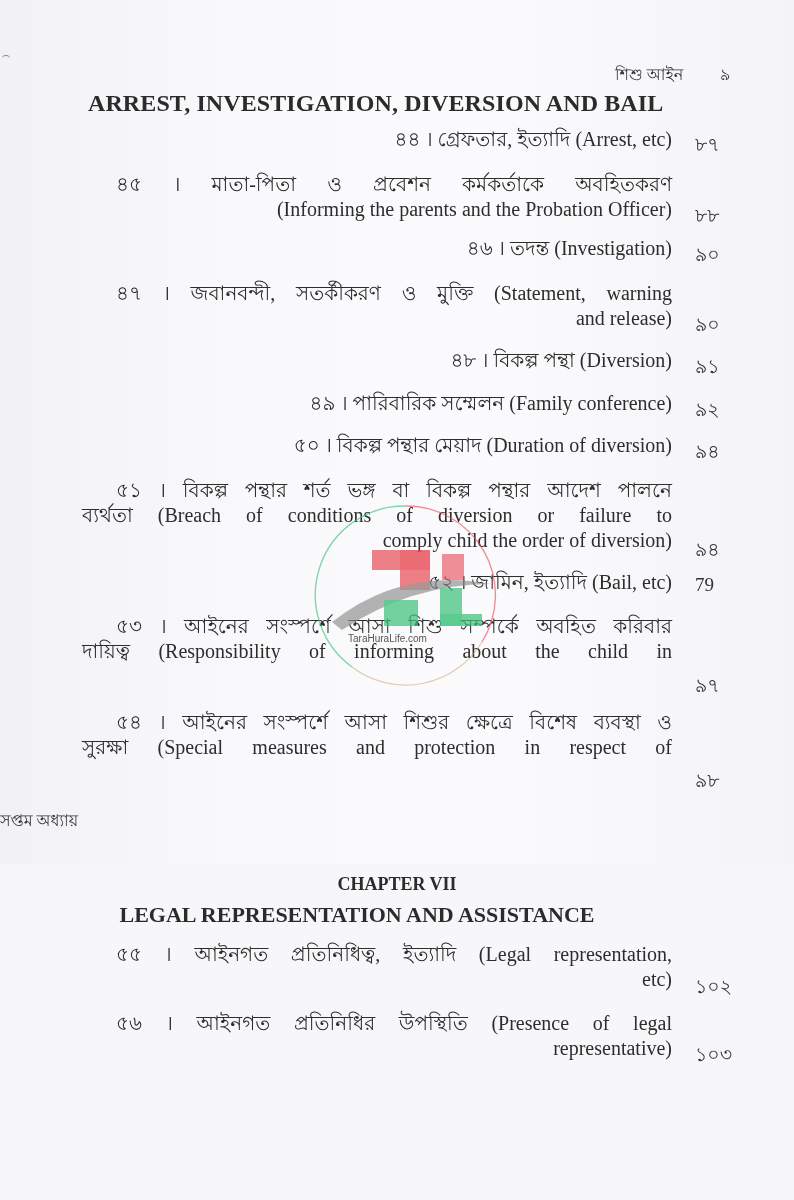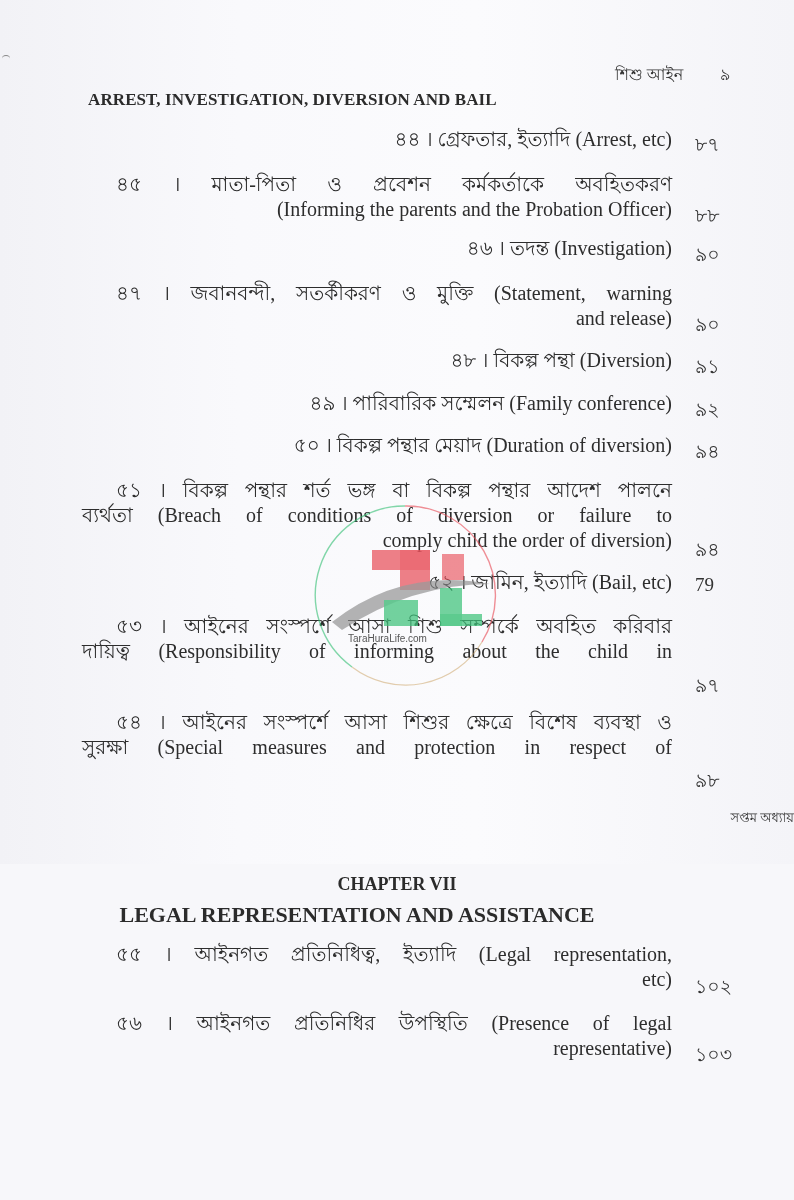--- a/index.html
+++ b/index.html
@@ -30,21 +30,21 @@
     }
     .running-head .pg {
       position: absolute;
       left: 105px;
       top: 0;
     }
     .section-heading {
       position: absolute;
       top: 90px;
       left: 88px;
-      font-size: 17px;
+      font-size: 24px;
       font-weight: bold;
       letter-spacing: 0.1px;
       color: #2b2b2b;
     }
     .entry {
       position: absolute;
       left: 82px;
       width: 590px;
       font-size: 20px;
       line-height: 25px;
@@ -66,22 +66,22 @@
     .page-num {
       position: absolute;
       left: 695px;
       font-size: 19px;
       color: #333;
     }
     .chapter-bn-small {
       position: absolute;
       top: 808px;
       left: 0; width: 794px;
-      text-align: right;
-      font-size: 13px;
+      text-align: left;
+      font-size: 16px;
       color: #333;
     }
     .chapter-bn {
       position: absolute;
       top: 846px;
       left: 0; width: 794px;
       text-align: center;
       font-size: 23px;
       color: #2b2b2b;
     }

